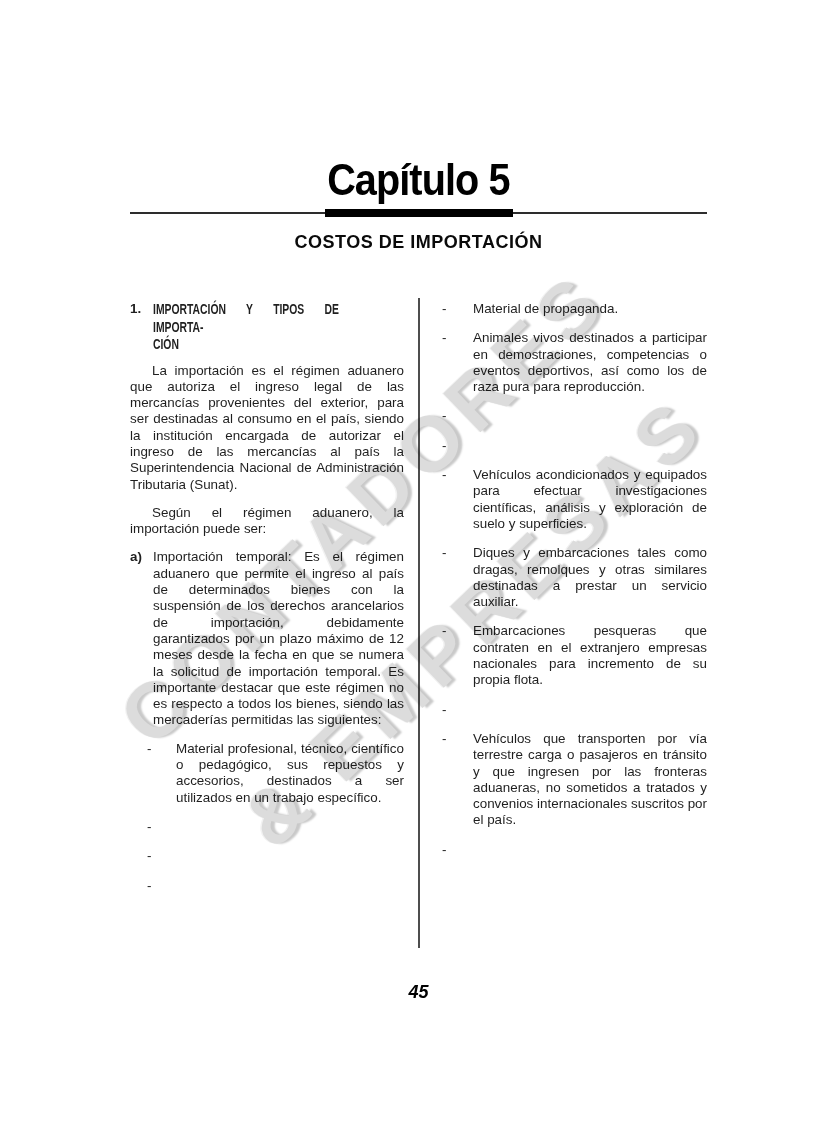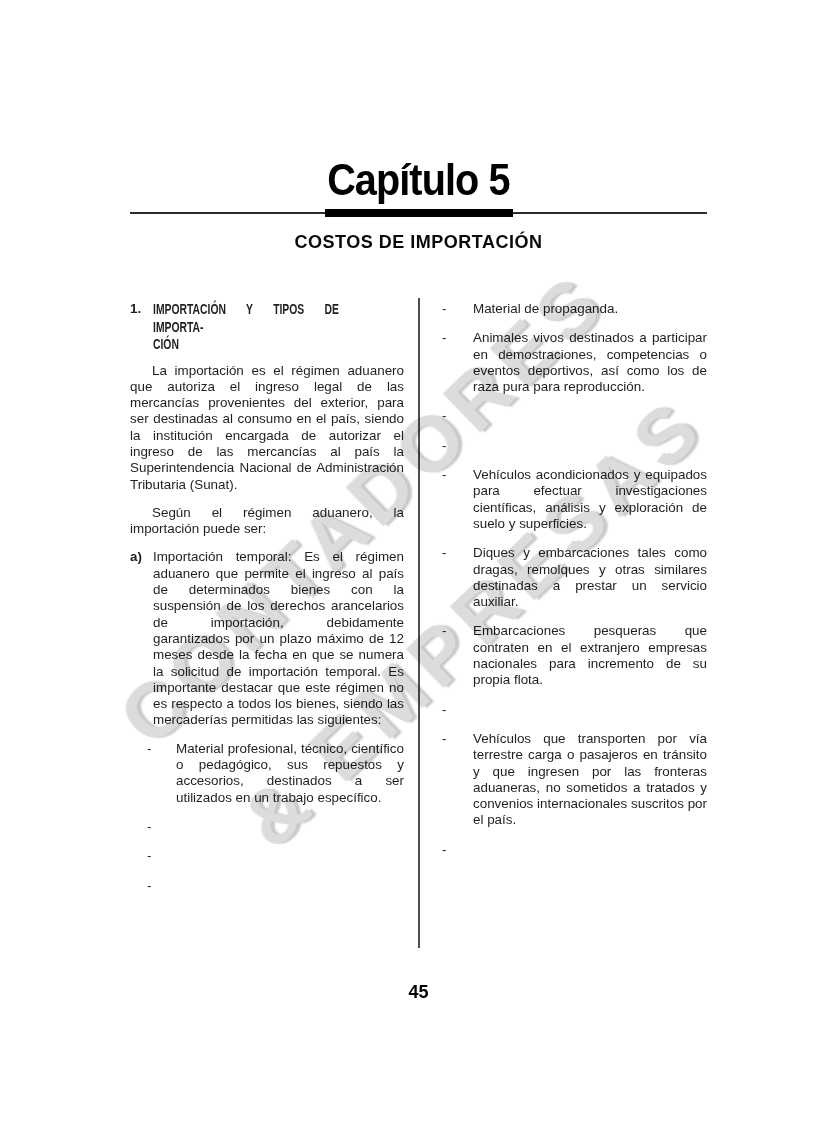--- a/index.html
+++ b/index.html
@@ -60,21 +60,21 @@
   
   .bullets-left{margin-left:-8px;}
   .bullet{display:flex;margin:0 0 13px 0;}
   .bullet:last-child{margin-bottom:0;}
   .bullet .dash{flex:none;}
   .bullets-left .dash{width:29px;padding-left:2px;}
   .col-right .bullet{padding-left:9px;}
   .col-right .dash{width:31px;}
   .bullet .btext{flex:1;min-width:0;text-align:justify;hyphens:auto;}
   
-  .page-footer{position:absolute;z-index:1;left:130px;width:577px;top:982px;text-align:center;}
+  .page-footer{position:absolute;z-index:1;left:130px;width:577px;top:982px;text-align:center;font-style:italic;}
   .page-num{font-size:18px;font-weight:bold;color:#000;}
 </style>
 </head>
 <body>
 
 <div class="page">
 
   <div class="watermark">
     <div>CONTADORES</div>
     <div>&amp; EMPRESAS</div>

